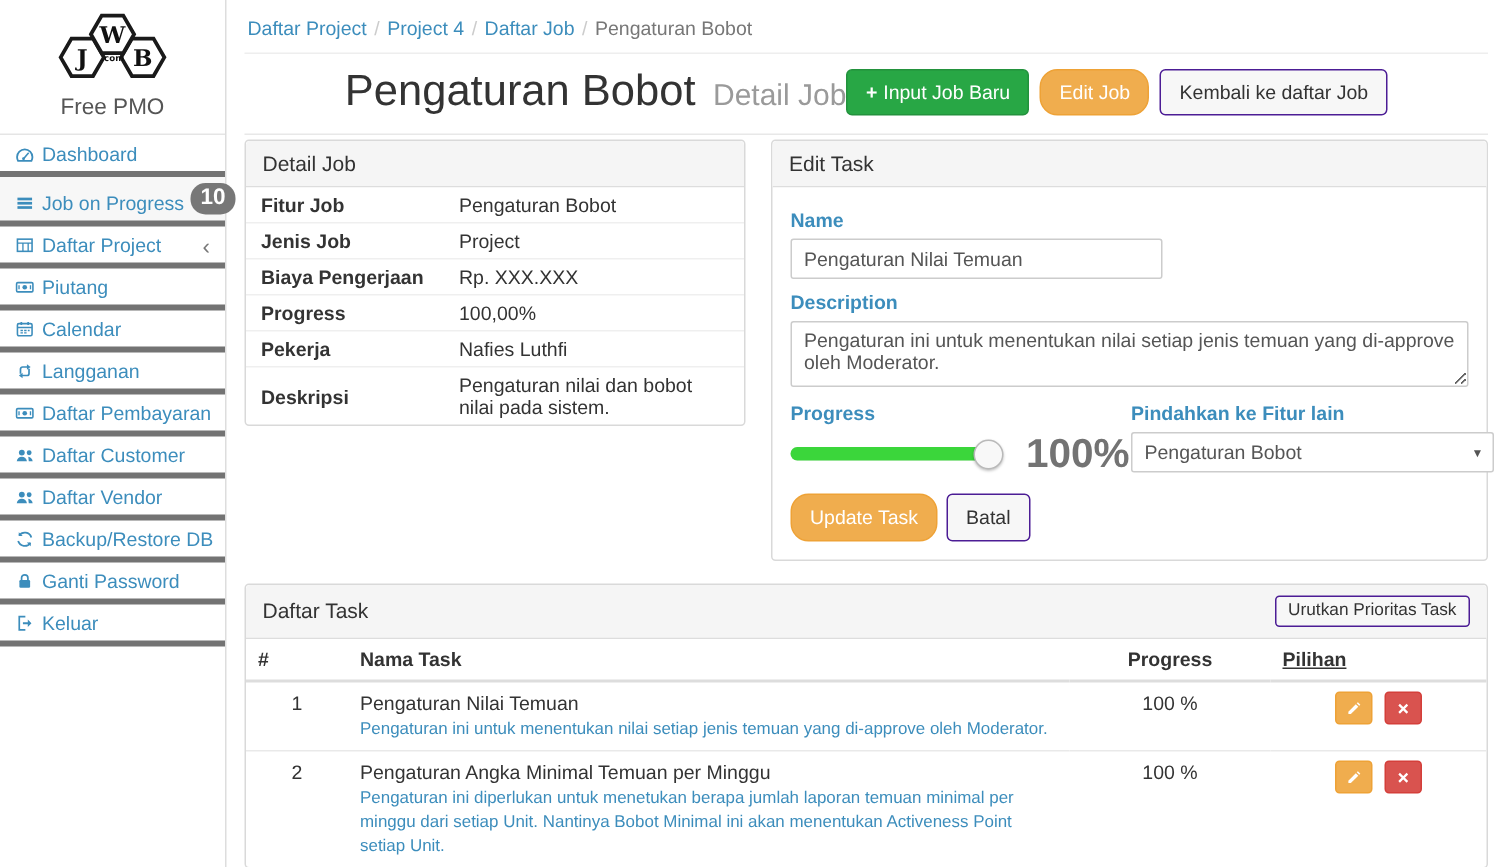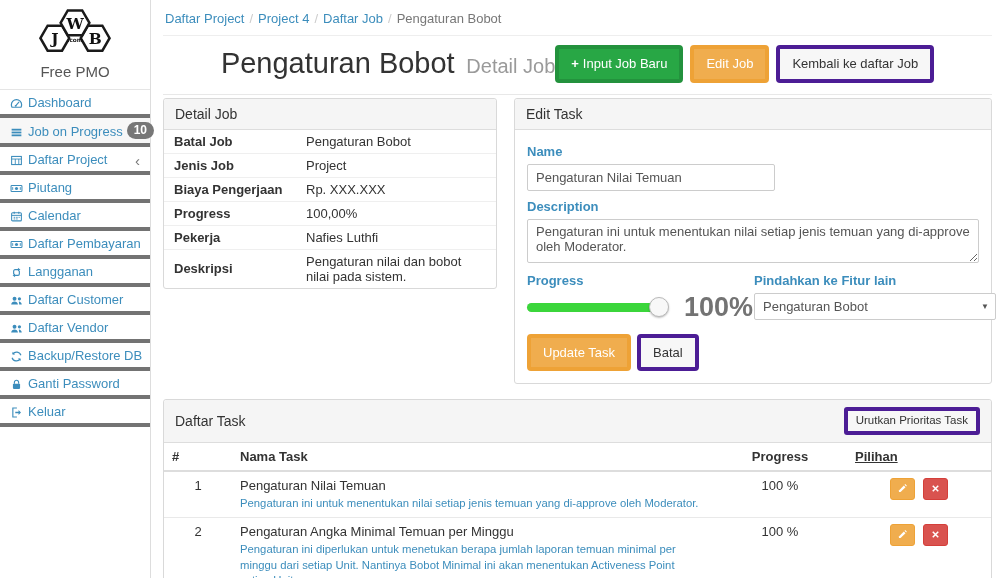--- a/index.html
+++ b/index.html
@@ -11,39 +11,39 @@
   .brand{text-align:center;padding:8px 0 9px;border-bottom:1px solid #e5e5e5;}
   .brand-name{font-size:15px;color:#555;margin-top:5px;}
   .nav{list-style:none;margin:0;padding:0;}
   .nav-item{display:flex;align-items:flex-end;gap:4px;padding:4px 8px 4px 9px;color:var(--accent,#3c8dbc);
             border-bottom:4px solid #737373;cursor:pointer;min-height:16px;}
   .nav-item.active{background:#f7f7f7;}
   .nav-icon{width:15px;height:14px;flex:none;display:inline-flex;align-items:center;justify-content:center;}
   .nav-icon svg{width:13px;height:13px;}
   .nav-label{white-space:nowrap;}
   .badge{margin-left:auto;background:var(--badge,#777);color:#fff;border-radius:10px;
-         font-size:12px;font-weight:bold;padding:2px 7px;line-height:1.1;}
+         font-size:15px;font-weight:bold;padding:2px 7px;line-height:1.1;}
   .chevron{margin-left:auto;color:#777;font-size:15px;line-height:.8;padding-right:2px;}
 
   
   .main{position:absolute;left:151px;right:0;top:0;bottom:0;padding:0 8px 0 12px;overflow:hidden;}
   .breadcrumb{padding:11px 2px 9px;border-bottom:1px solid #eee;}
   .crumb-link{color:var(--accent,#3c8dbc);cursor:pointer;}
   .crumb-sep{color:#ccc;padding:0 5px;}
   .crumb-current{color:#777;}
 
   .page-header{display:flex;align-items:center;justify-content:center;
                padding:9px 2px 11px;border-bottom:1px solid #e8e8e8;margin-bottom:3px;}
   .titles h1{display:inline;font-size:29px;font-weight:400;color:#333;margin:0;}
   .subtitle{font-size:20px;color:#9a9a9a;margin-left:8px;}
   .header-actions{display:flex;gap:7px;align-items:center;}
-  .btn{font-family:inherit;font-size:13px;padding:7px 12px;border-radius:4px;border:4px solid #4c1d95;
+  .btn{font-family:inherit;font-size:13px;padding:7px 12px;border-radius:4px;border:1px solid #4c1d95;
        background:#f7f7f7;color:#333;cursor:pointer;line-height:1.2;}
   .btn-success{background:var(--green,#28a745);border-color:#23923d;color:#fff;}
-  .btn-warning{background:var(--orange,#f0ad4e);border-color:#eea236;color:#fff;}
+  .btn-warning{background:var(--orange,#f0ad4e);border-color:#eea236;color:#fff;border-radius:12px;}
   .btn .plus{font-weight:bold;margin-right:4px;}
   .btn-xs{font-size:11.5px;padding:3px 8px;border-radius:3px;}
 
   
   .panel{border:1px solid #d9d9d9;border-radius:3px;background:#fff;}
   .panel-heading{background:#f5f5f5;border-bottom:1px solid #ddd;padding:7px 11px;font-size:14px;color:#333;
                  border-radius:3px 3px 0 0;display:flex;align-items:center;justify-content:space-between;}
   .panels-row{display:flex;gap:17px;align-items:flex-start;}
   .panel-detail{width:332px;flex:none;}
   .panel-edit{flex:1;}
@@ -170,39 +170,39 @@
               <path d="M4.5 9h2M7.5 9h2M10.5 9h1.5M4.5 11h2M7.5 11h2" stroke="currentColor" stroke-width="1.1"></path>
             </svg>
           </span>
     <span class="nav-label">Calendar</span>
 
   </li>
 
   <li class="nav-item">
     <span class="nav-icon">
             <svg viewBox="0 0 16 16">
-              <rect x="1.3" y="4.2" width="13.4" height="7.6" rx="1" fill="none" stroke="currentColor" stroke-width="1.3"></rect>
-              <circle cx="8" cy="8" r="1.9" fill="currentColor"></circle>
-              <path d="M3.3 6.3v3.4M12.7 6.3v3.4" stroke="currentColor" stroke-width="1.1"></path>
-            </svg>
-          </span>
-    <span class="nav-label">Daftar Pembayaran</span>
-
-  </li>
-
-  <li class="nav-item">
-    <span class="nav-icon">
-            <svg viewBox="0 0 16 16">
               <path d="M4.5 10V6.2A1.7 1.7 0 0 1 6.2 4.5H11" fill="none" stroke="currentColor" stroke-width="1.4"></path>
               <path d="M9.8 2.2 12.8 4.5 9.8 6.8z" fill="currentColor"></path>
               <path d="M11.5 6v3.8a1.7 1.7 0 0 1-1.7 1.7H5" fill="none" stroke="currentColor" stroke-width="1.4"></path>
               <path d="M6.2 9.2 3.2 11.5l3 2.3z" fill="currentColor"></path>
             </svg>
           </span>
     <span class="nav-label">Langganan</span>
+
+  </li>
+
+  <li class="nav-item">
+    <span class="nav-icon">
+            <svg viewBox="0 0 16 16">
+              <rect x="1.3" y="4.2" width="13.4" height="7.6" rx="1" fill="none" stroke="currentColor" stroke-width="1.3"></rect>
+              <circle cx="8" cy="8" r="1.9" fill="currentColor"></circle>
+              <path d="M3.3 6.3v3.4M12.7 6.3v3.4" stroke="currentColor" stroke-width="1.1"></path>
+            </svg>
+          </span>
+    <span class="nav-label">Daftar Pembayaran</span>
 
   </li>
 
   <li class="nav-item">
     <span class="nav-icon">
             <svg viewBox="0 0 16 16">
               <circle cx="5.6" cy="5.8" r="2.4" fill="currentColor"></circle>
               <path d="M1.4 13c.3-2.3 2-3.8 4.2-3.8s3.9 1.5 4.2 3.8z" fill="currentColor"></path>
               <circle cx="11.6" cy="5.9" r="2" fill="currentColor"></circle>
               <path d="M10.9 9.3c1.9.3 3.3 1.6 3.6 3.7h-3.2z" fill="currentColor"></path>
@@ -280,21 +280,21 @@
       </div>
     </div>
 
     <div class="panels-row">
 
       <div class="panel panel-detail">
         <div class="panel-heading">Detail Job</div>
         <table class="detail-table">
           <tbody id="detail-rows">
   <tr>
-    <td class="d-label">Batal Job</td>
+    <td class="d-label">Fitur Job</td>
     <td class="d-value">Pengaturan Bobot</td>
   </tr>
 
   <tr>
     <td class="d-label">Jenis Job</td>
     <td class="d-value">Project</td>
   </tr>
 
   <tr>
     <td class="d-label">Biaya Pengerjaan</td>

